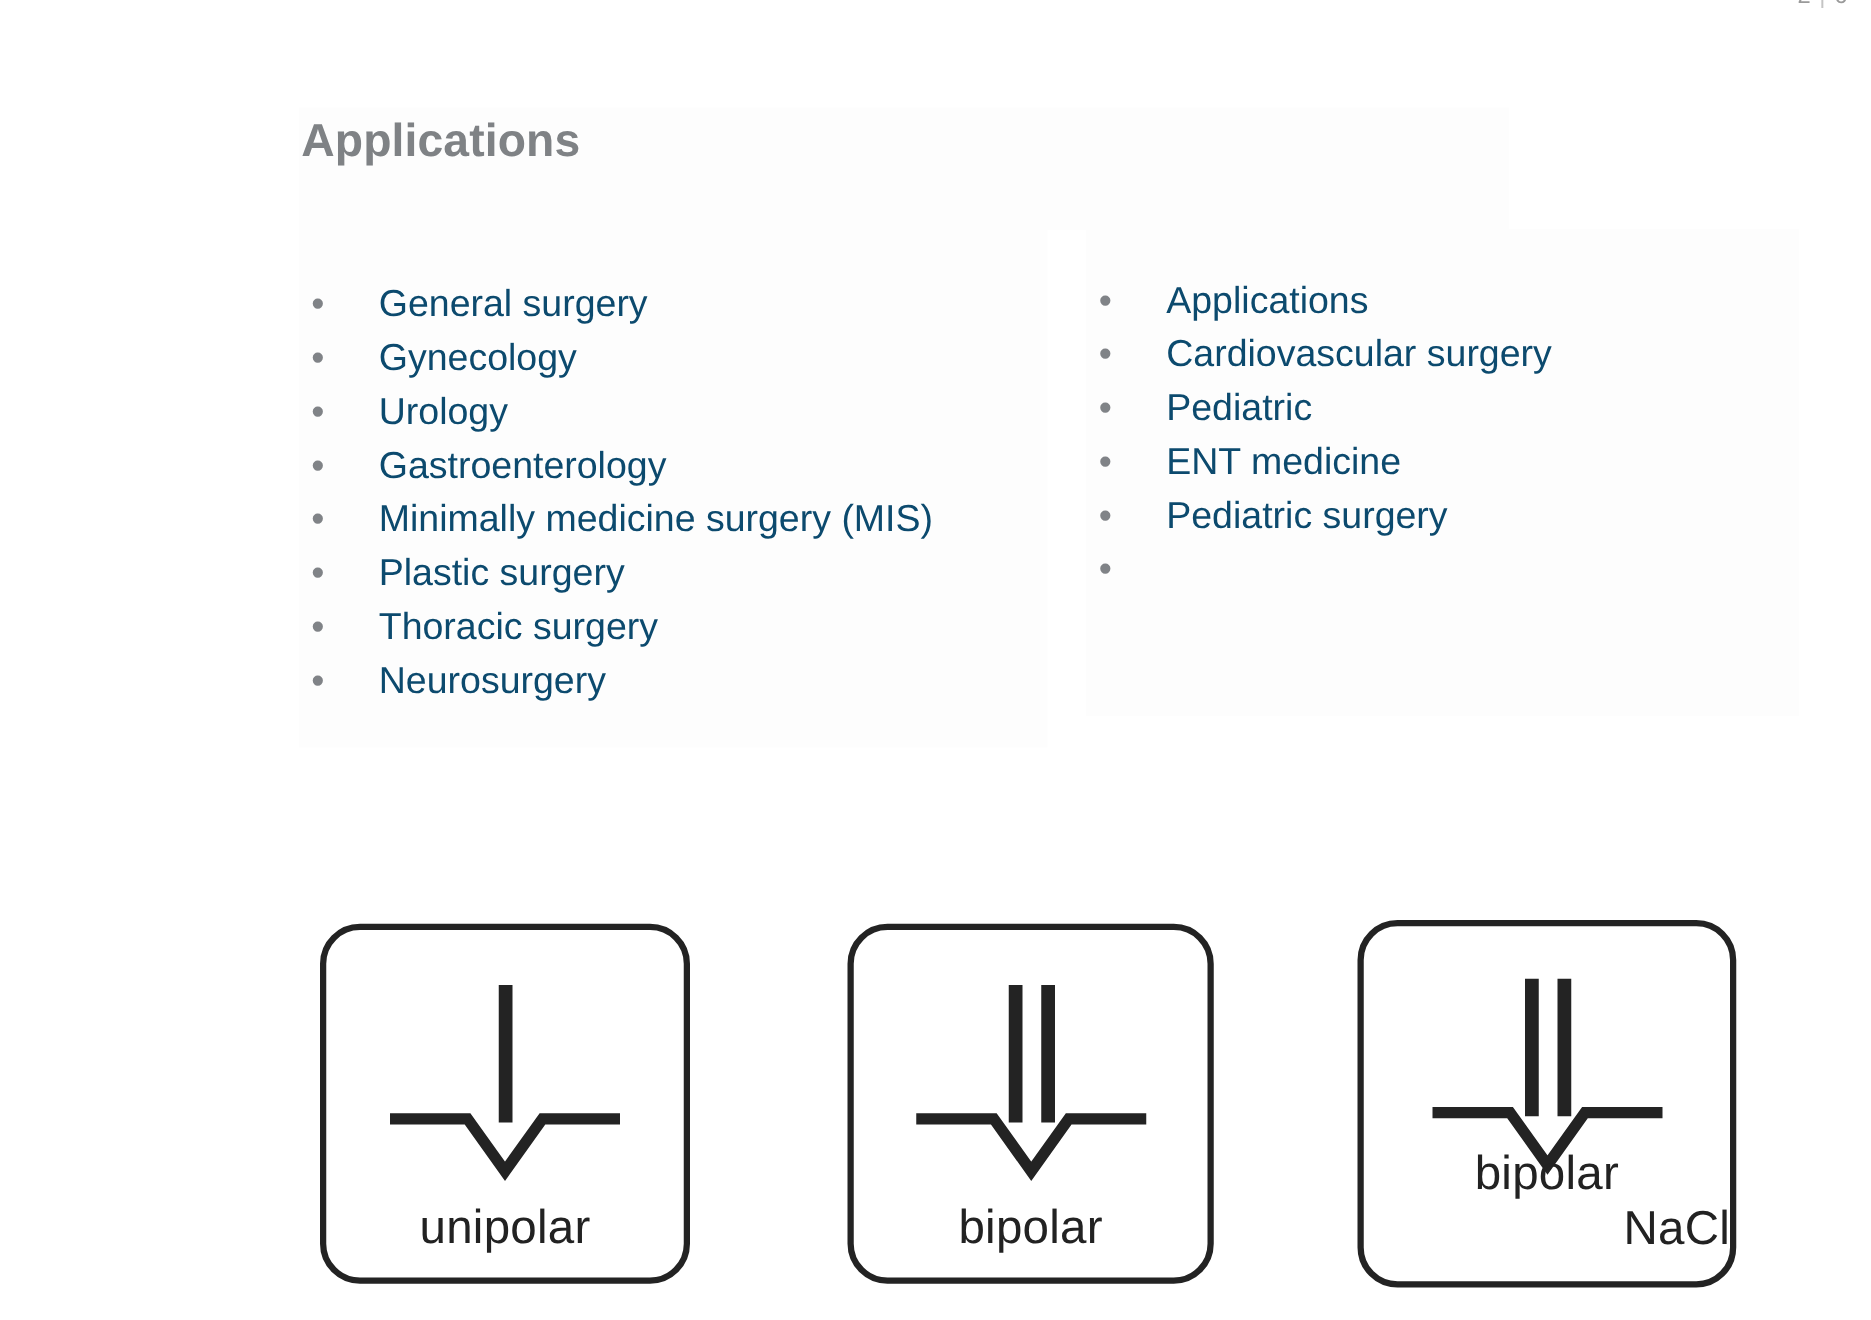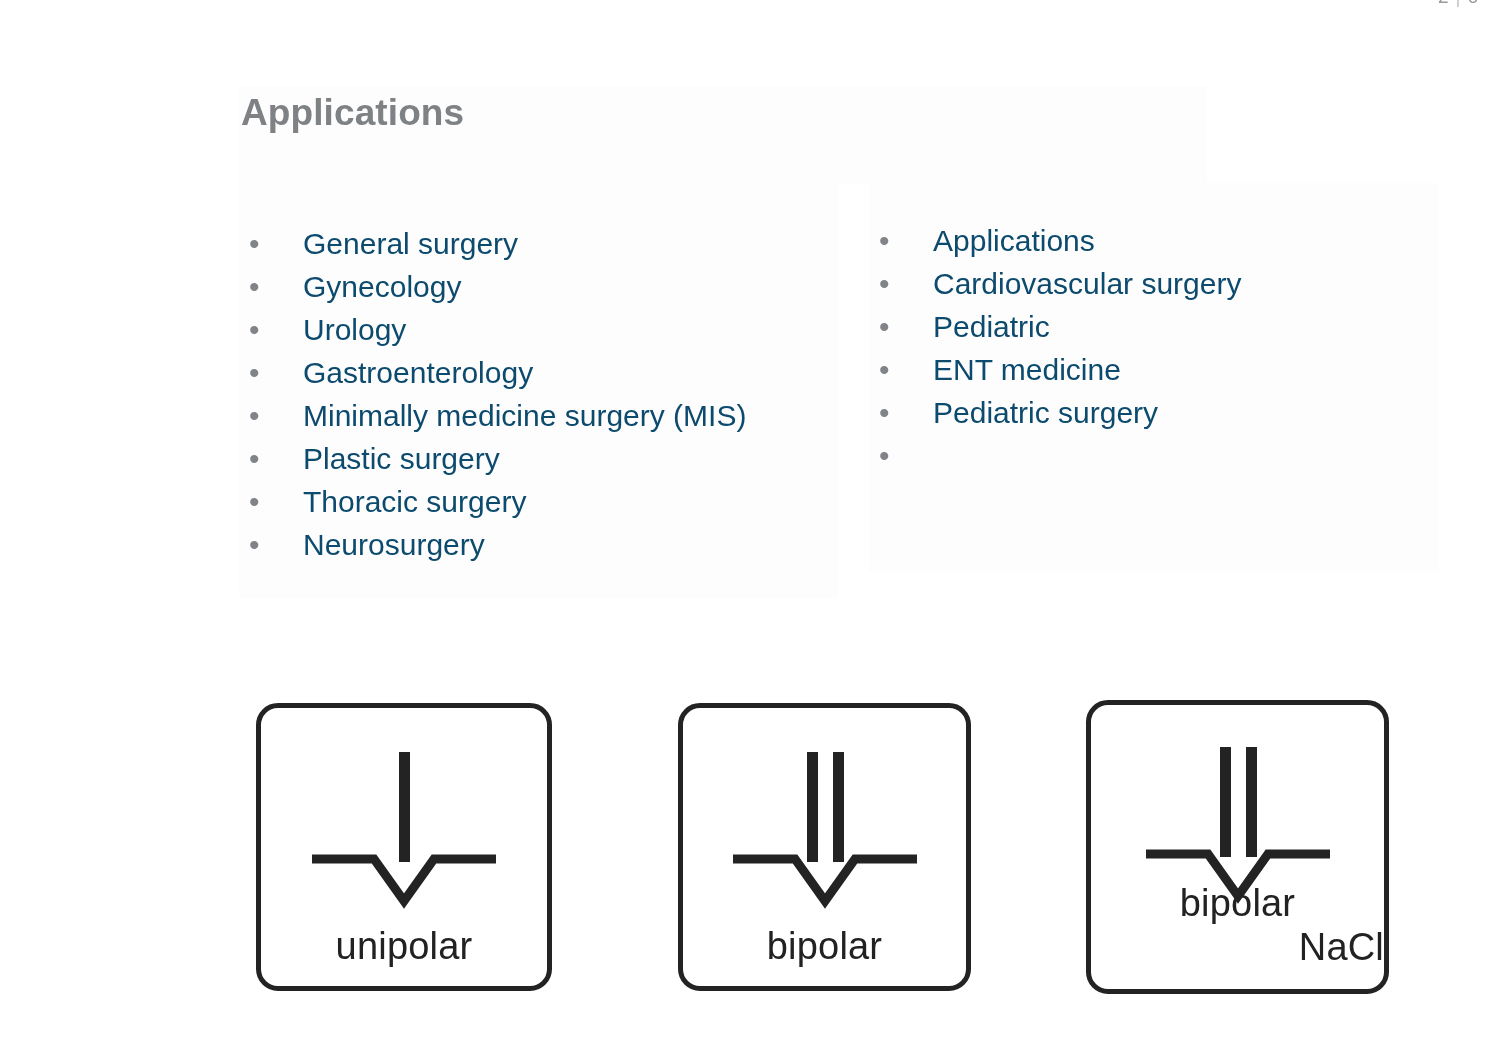--- a/index.html
+++ b/index.html
@@ -118,23 +118,24 @@
     left: 0;
     top: 0;
     width: 100%;
     height: 100%;
     pointer-events: none;
   }
   .symbol-card {
     position: absolute;
     box-sizing: border-box;
     border: 5px solid #232323;
-    border-radius: 22px;
+    border-radius: 32px;
     background: #ffffff;
     pointer-events: auto;
+    margin-top: 36px;
   }
   #card-unipolar    { left: 256px;  top: 703px; width: 296px; height: 288px; }
   #card-bipolar     { left: 678px;  top: 703px; width: 293px; height: 288px; }
   #card-bipolarnacl { left: 1086px; top: 700px; width: 303px; height: 294px; }
 
   .symbol-glyph {
     position: absolute;
     left: 50%;
     transform: translateX(-50%);
     top: 38px;

